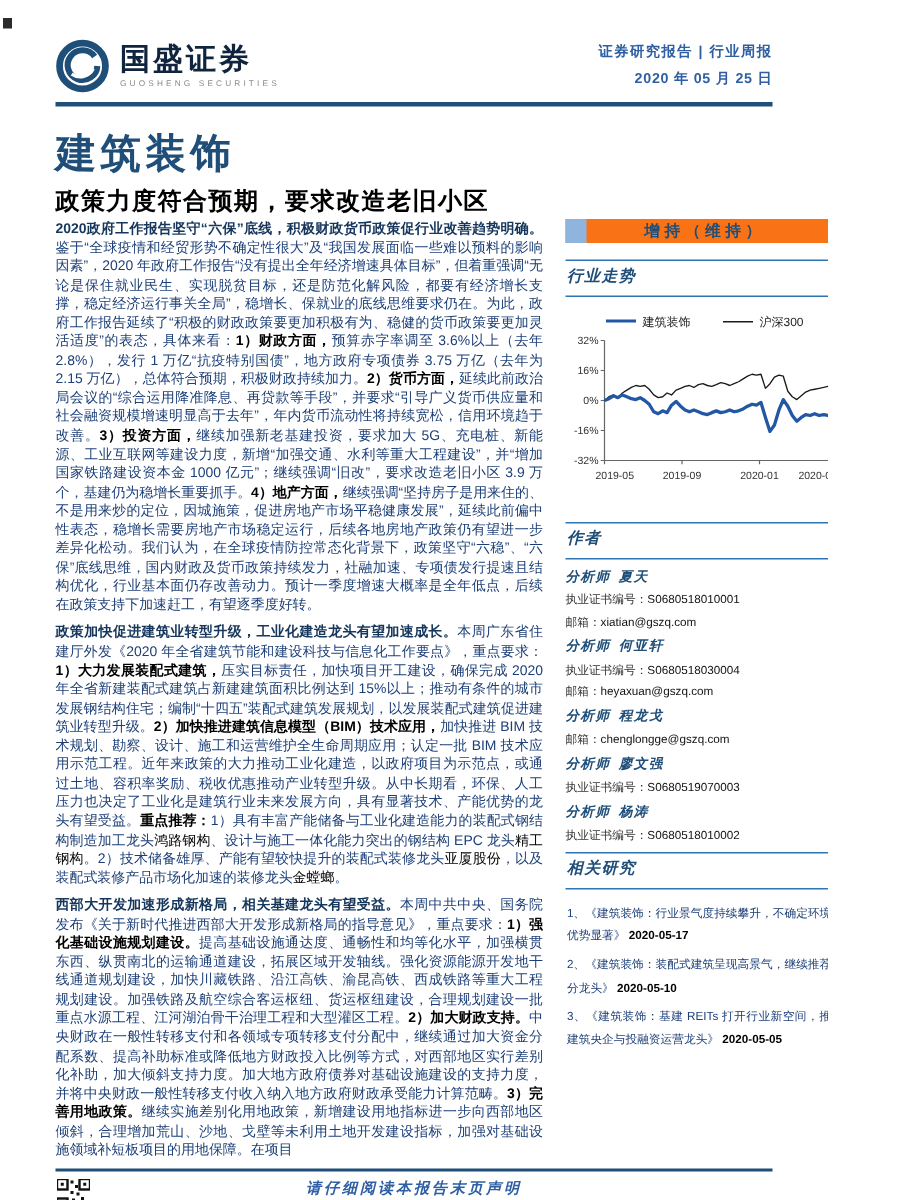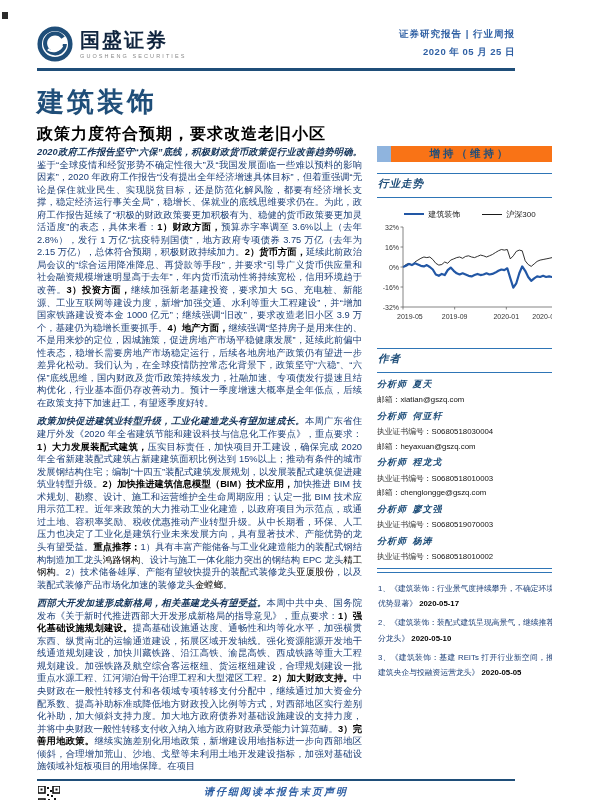--- a/index.html
+++ b/index.html
@@ -20,21 +20,21 @@
   .hdr-rule { position:absolute; left:37px; right:37px; top:68px; height:3px; background:#1f4e79; }
 
   
   .doc-title { position:absolute; left:37px; top:84px; font-size:27px; font-weight:bold; color:#1f4e79; letter-spacing:3px; }
   .doc-subtitle { position:absolute; left:37px; top:124px; font-size:16px; font-weight:bold; color:#000; letter-spacing:1px; }
 
   
   .cols { position:absolute; left:37px; top:146px; width:526px; display:flex; }
   .maincol { width:325px; }
   .maincol p { font-size:9.3px; line-height:12.55px; color:#1c3f77; text-align:justify; margin-bottom:6px; }
-  .seg-lead { font-weight:bold; color:#16365c;font-style:italic; }
+  .seg-lead { font-weight:bold; color:#16365c; }
   .seg-strong { font-weight:bold; color:#000; }
   .seg-stock { font-weight:normal; color:#000; }
 
   .sidecol { width:186px; margin-left:15px; }
   .badge { position:relative; height:16px; background:#f97316; display:flex; align-items:center; justify-content:center;
            color:#1f4e79; font-weight:bold; font-size:10.5px; letter-spacing:3px; }
   .badge::before { content:""; position:absolute; left:0; top:0; bottom:0; width:14px; background:#8fb4de; }
   .side-rule { height:0; border-top:1.4px solid #2e75b6; }
   .r1 { margin-top:11px; } .r2 { margin-top:3px; } 
   .sec-title { font-size:10.5px; font-weight:bold; font-style:italic; color:#1f4e79; letter-spacing:1px; padding:3px 1px 3px; }
@@ -144,43 +144,44 @@
           </svg>
       </div>
 
       <div class="side-rule" style="margin-top:26px"></div>
       <div class="sec-title">作者</div>
       <div class="side-rule r2"></div>
 
       <div class="authors" id="authors">
           <div>
             <div class="an-name">分析师 夏天</div>
+            <div class="an-line">执业证书编号：<span class="val">S0680518010001</span></div>
             <div class="an-line">邮箱：<span class="val">xiatian@gszq.com</span></div>
           </div>
           <div>
             <div class="an-name">分析师 何亚轩</div>
             <div class="an-line">执业证书编号：<span class="val">S0680518030004</span></div>
             <div class="an-line">邮箱：<span class="val">heyaxuan@gszq.com</span></div>
           </div>
           <div>
             <div class="an-name">分析师 程龙戈</div>
-            <div class="an-line">执业证书编号：<span class="val">S0680518010003</span></div>
             <div class="an-line">邮箱：<span class="val">chenglongge@gszq.com</span></div>
           </div>
           <div>
             <div class="an-name">分析师 廖文强</div>
             <div class="an-line">执业证书编号：<span class="val">S0680519070003</span></div>
           </div>
           <div>
             <div class="an-name">分析师 杨涛</div>
             <div class="an-line">执业证书编号：<span class="val">S0680518010002</span></div>
           </div>
         </div>
 
       <div class="side-rule aut-rule"></div>
+      <div class="sec-title">相关研究</div>
       <div class="side-rule r2"></div>
 
       <div class="related" id="related">
           <div class="rel-item"><span>1、《建筑装饰：行业景气度持续攀升，不确定环境中优势显著》 </span><b>2020-05-17</b></div>
           <div class="rel-item"><span>2、《建筑装饰：装配式建筑呈现高景气，继续推荐细分龙头》 </span><b>2020-05-10</b></div>
           <div class="rel-item"><span>3、《建筑装饰：基建 REITs 打开行业新空间，推荐建筑央企与投融资运营龙头》 </span><b>2020-05-05</b></div>
         </div>
     </div>
   </div>
 

